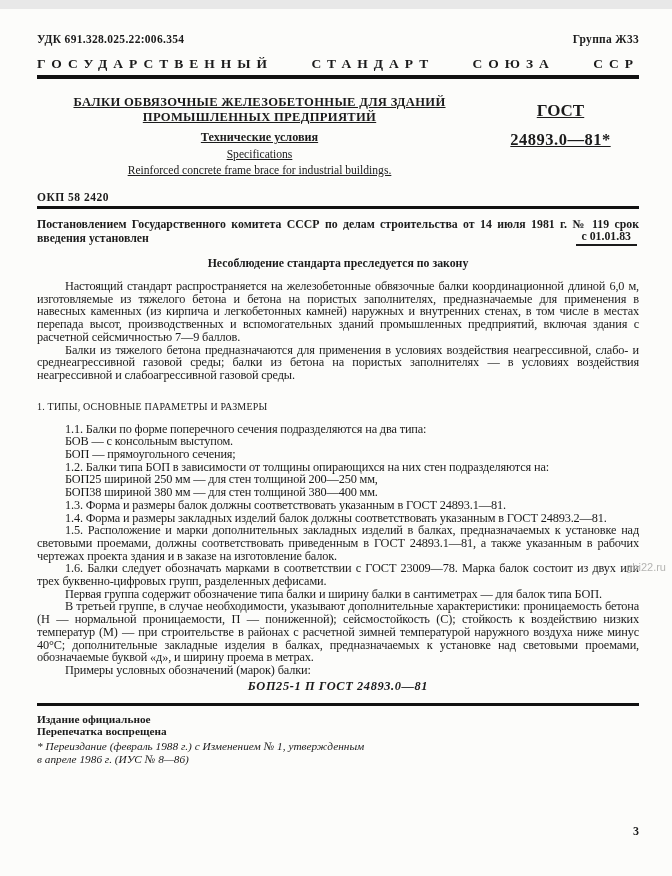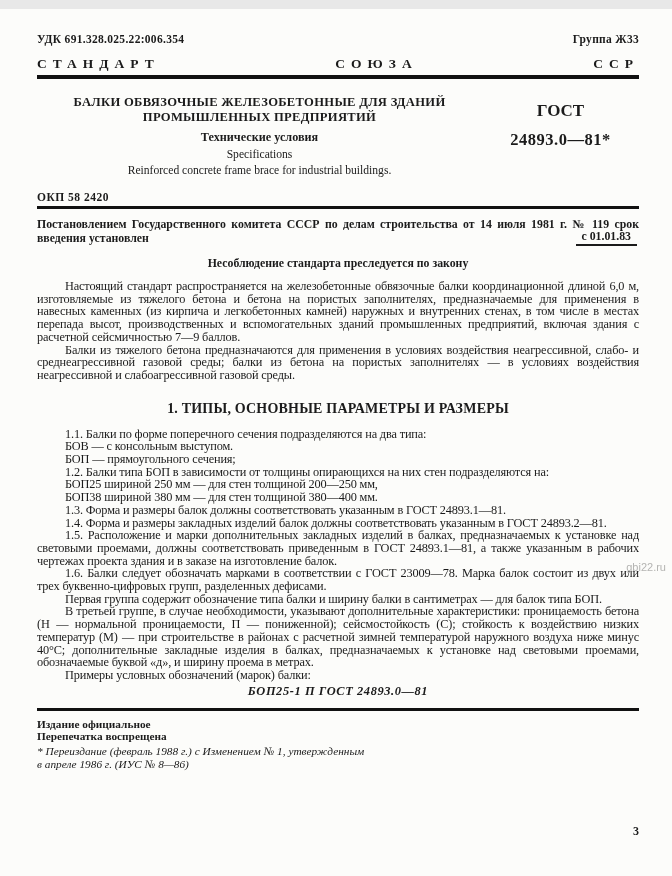--- a/index.html
+++ b/index.html
@@ -19,21 +19,21 @@
     font-size:11.5px;font-weight:bold;letter-spacing:.3px;}
 
   
   .masthead{display:flex;justify-content:space-between;margin-top:11px;
     font-size:13.5px;font-weight:bold;white-space:nowrap;}
   .masthead span{letter-spacing:6px;}
   .rule-thick{height:4px;background:#111;margin-top:3px;}
   .rule-mid{height:3px;background:#111;}
 
   
-  .title-block{display:flex;margin-top:16px;}
+  .title-block{display:flex;margin-top:16px;text-decoration:underline;}
   .title-left{width:445px;text-align:center;}
   .title-main{font-size:12.6px;font-weight:bold;line-height:15px;letter-spacing:.3px;}
   .title-sub{font-size:12.2px;font-weight:bold;margin-top:5px;}
   .title-en{font-size:11.6px;line-height:13px;margin-top:3px;}
   .gost-box{flex:1;text-align:center;padding-top:6px;}
   .gost-label{font-size:17px;font-weight:bold;}
   .gost-num{font-size:16.5px;font-weight:bold;margin-top:9px;letter-spacing:.5px;}
 
   .okp{margin-top:14px;font-size:11.5px;font-weight:bold;letter-spacing:.5px;}
   .okp-rule{margin-top:3px;}
@@ -45,22 +45,22 @@
   .decree-date{position:absolute;right:2px;bottom:-1px;
     border-bottom:2px solid #1b1b1b;padding:0 6px 1px 6px;}
 
   .law-notice{margin-top:11px;text-align:center;font-size:11.8px;font-weight:bold;}
 
   
   .para{font-size:12.3px;line-height:12.7px;text-align:justify;
     text-indent:28px;letter-spacing:-0.15px;}
   .intro{margin-top:9px;}
 
-  .sec-heading{margin-top:19px;margin-bottom:11px;text-align:center;
-    font-size:14px;font-weight:bold;letter-spacing:.2px;}
+  .sec-heading{margin-top:19px;margin-bottom:11px;text-align:left;
+    font-size:10px;font-weight:normal;letter-spacing:.2px;}
 
   .example-mark{margin-top:2px;text-align:center;font-size:12.4px;
     font-style:italic;font-weight:bold;letter-spacing:.6px;}
 
   
   .footer-rule{margin-top:9px;}
   .footer-row{display:flex;justify-content:space-between;margin-top:7px;
     font-size:11.3px;font-weight:bold;flex-direction:column;}
   .footnote{margin-top:3px;font-size:11.3px;font-style:italic;
     line-height:13.5px;}
@@ -74,20 +74,21 @@
 
 <div class="page">
   <div class="content">
 
     <div class="meta-row">
       <span>УДК 691.328.025.22:006.354</span>
       <span>Группа Ж33</span>
     </div>
 
     <div class="masthead">
+      <span>ГОСУДАРСТВЕННЫЙ</span>
       <span>СТАНДАРТ</span>
       <span>СОЮЗА</span>
       <span>ССР</span>
     </div>
     <div class="rule-thick"></div>
 
     <div class="title-block">
       <div class="title-left">
         <div class="title-main">БАЛКИ ОБВЯЗОЧНЫЕ ЖЕЛЕЗОБЕТОННЫЕ ДЛЯ ЗДАНИЙ</div>
         <div class="title-main">ПРОМЫШЛЕННЫХ ПРЕДПРИЯТИЙ</div>

